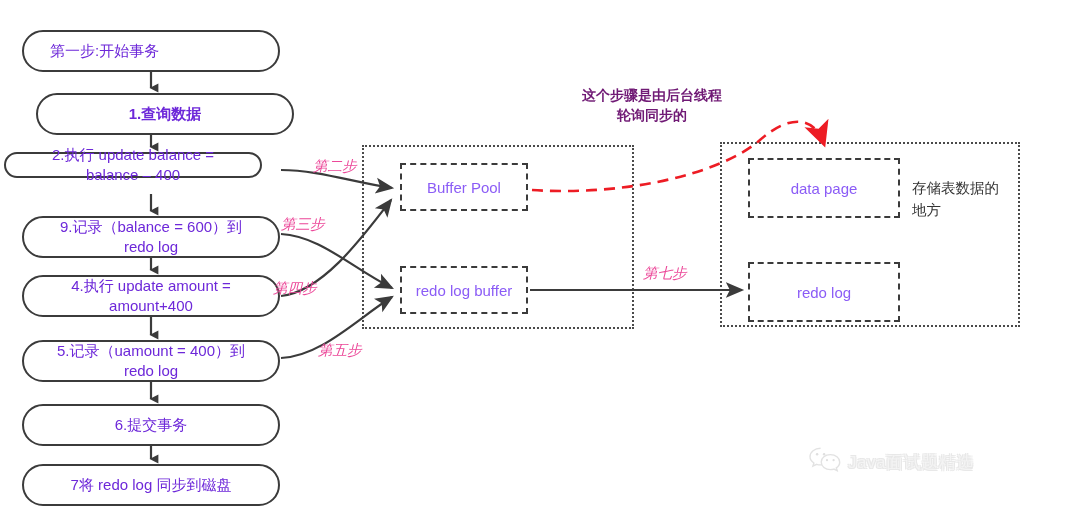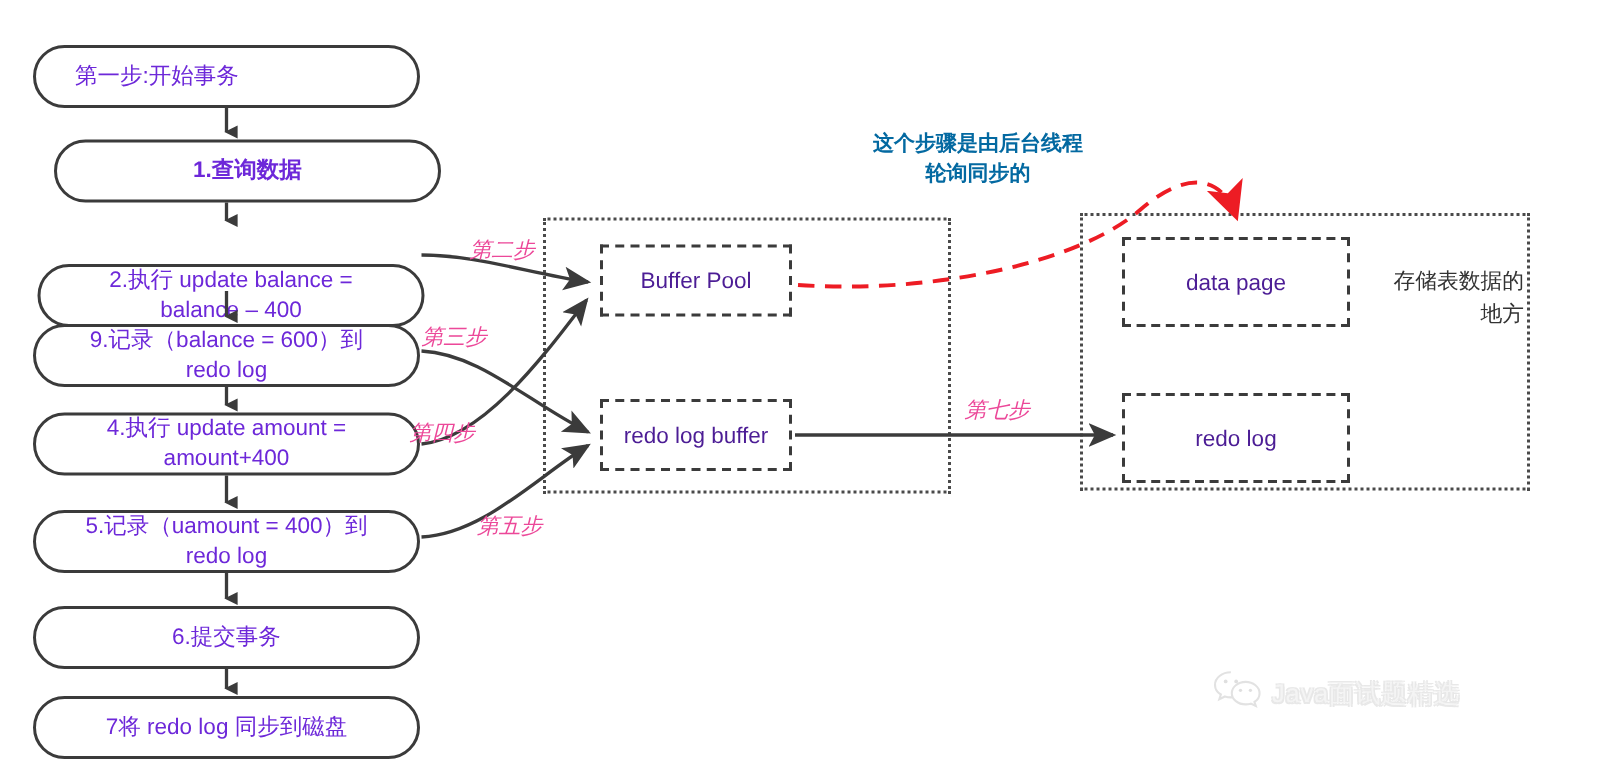--- a/index.html
+++ b/index.html
@@ -54,46 +54,46 @@
     background: transparent;
   }
   .dashed-box {
     position: absolute;
     box-sizing: border-box;
     border: 2.8px dashed #3b3b3b;
     background: #ffffff;
     display: flex;
     align-items: center;
     justify-content: center;
-    color: #4c1d95;
+    color: #8b5cf6;
     font-size: 15px;
   }
   .step-label {
     position: absolute;
     color: #ec4899;
     font-size: 14.5px;
     white-space: nowrap;
     background: transparent;
     font-style: italic;
   }
   .note-red {
     position: absolute;
-    color: #0369a1;
+    color: #701a75;
     font-size: 14px;
     font-weight: bold;
     line-height: 1.45;
     text-align: center;
     white-space: pre-line;
   }
   .side-note {
     position: absolute;
     color: #333333;
     font-size: 14.5px;
     line-height: 1.5;
-    text-align: right;
+    text-align: left;
     white-space: pre-line;
   }
   .watermark {
     position: absolute;
     display: flex;
     align-items: center;
     gap: 6px;
     opacity: 0.82;
   }
   .watermark-text {
@@ -112,21 +112,21 @@
 <div id="canvas">
 
   <div class="flow-box align-left" style="left:22px; top:30px; width:258px; height:42px;">
     <span>第一步:开始事务</span>
   </div>
 
   <div class="flow-box align-center bold" style="left:36px; top:93px; width:258px; height:42px;">
     <span>1.查询数据</span>
   </div>
 
-  <div class="flow-box align-center" style="left:25px; top:152px; width:258px; height:42px;margin-top:24px;">
+  <div class="flow-box align-center" style="left:4px; top:152px; width:258px; height:26px;">
     <span>2.执行 update balance = balance – 400</span>
   </div>
 
   <div class="flow-box align-center" style="left:22px; top:216px; width:258px; height:42px;">
     <span>9.记录（balance = 600）到 redo log</span>
   </div>
 
   <div class="flow-box align-center" style="left:22px; top:275px; width:258px; height:42px;">
     <span>4.执行 update amount = amount+400</span>
   </div>

